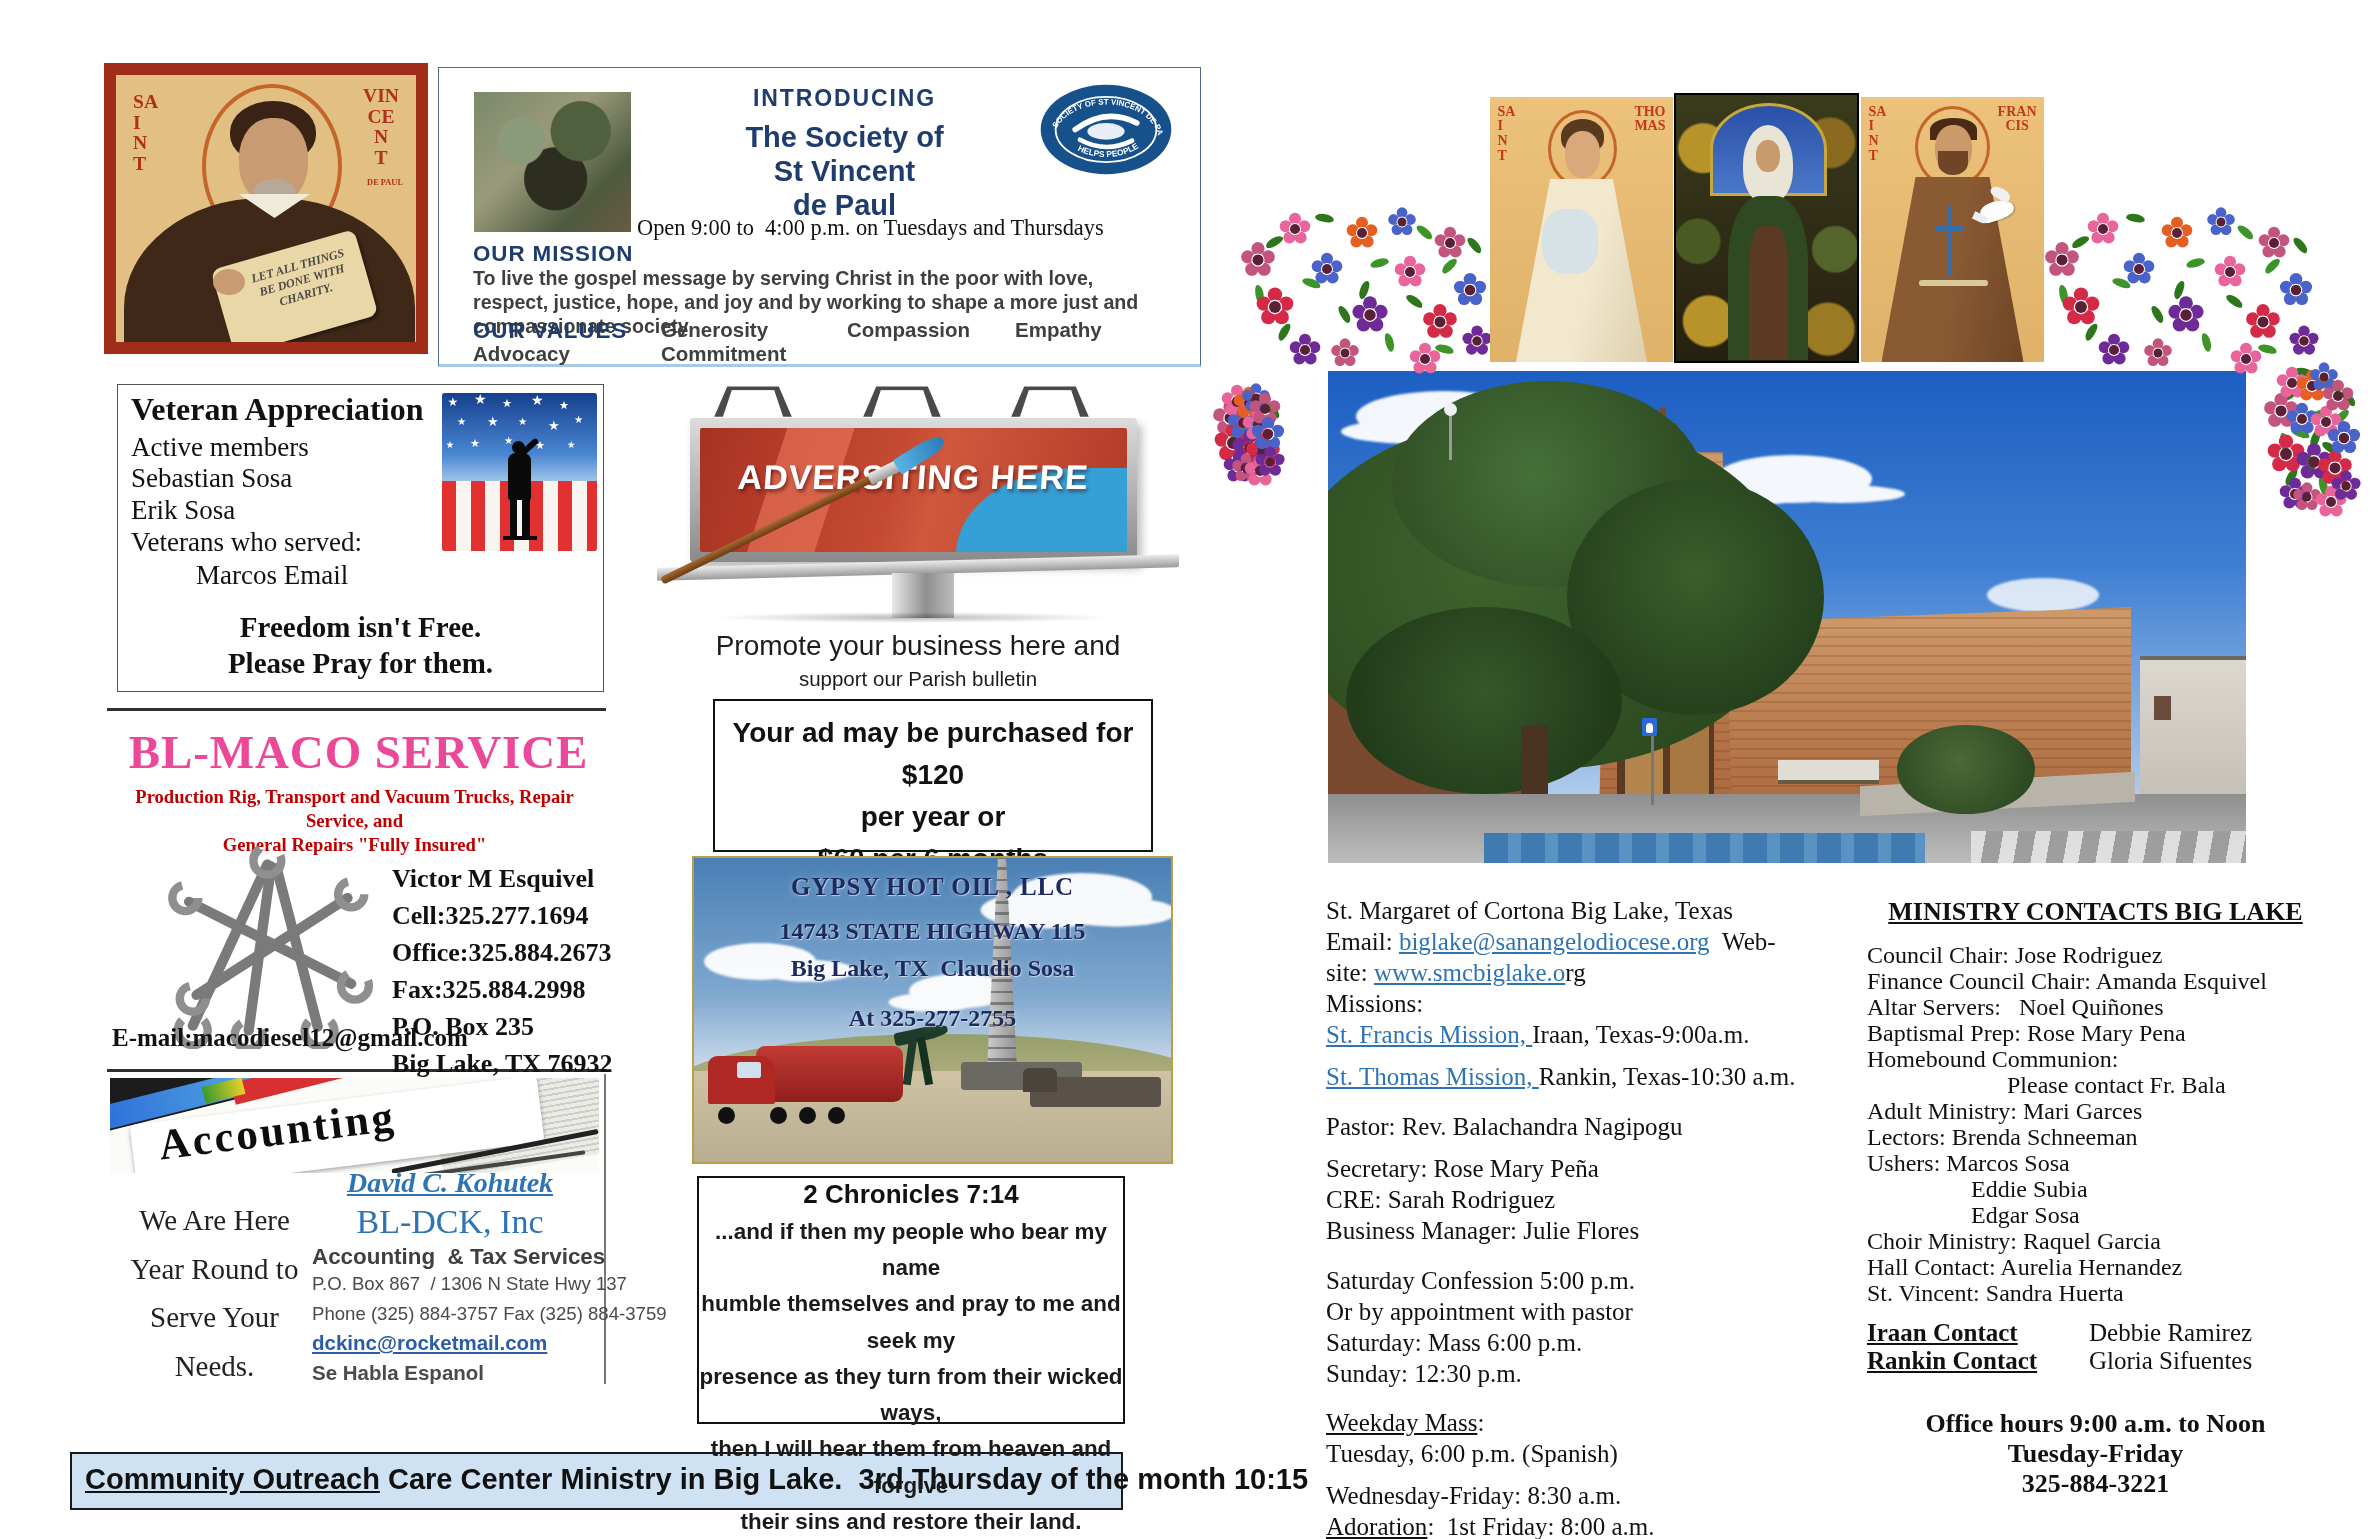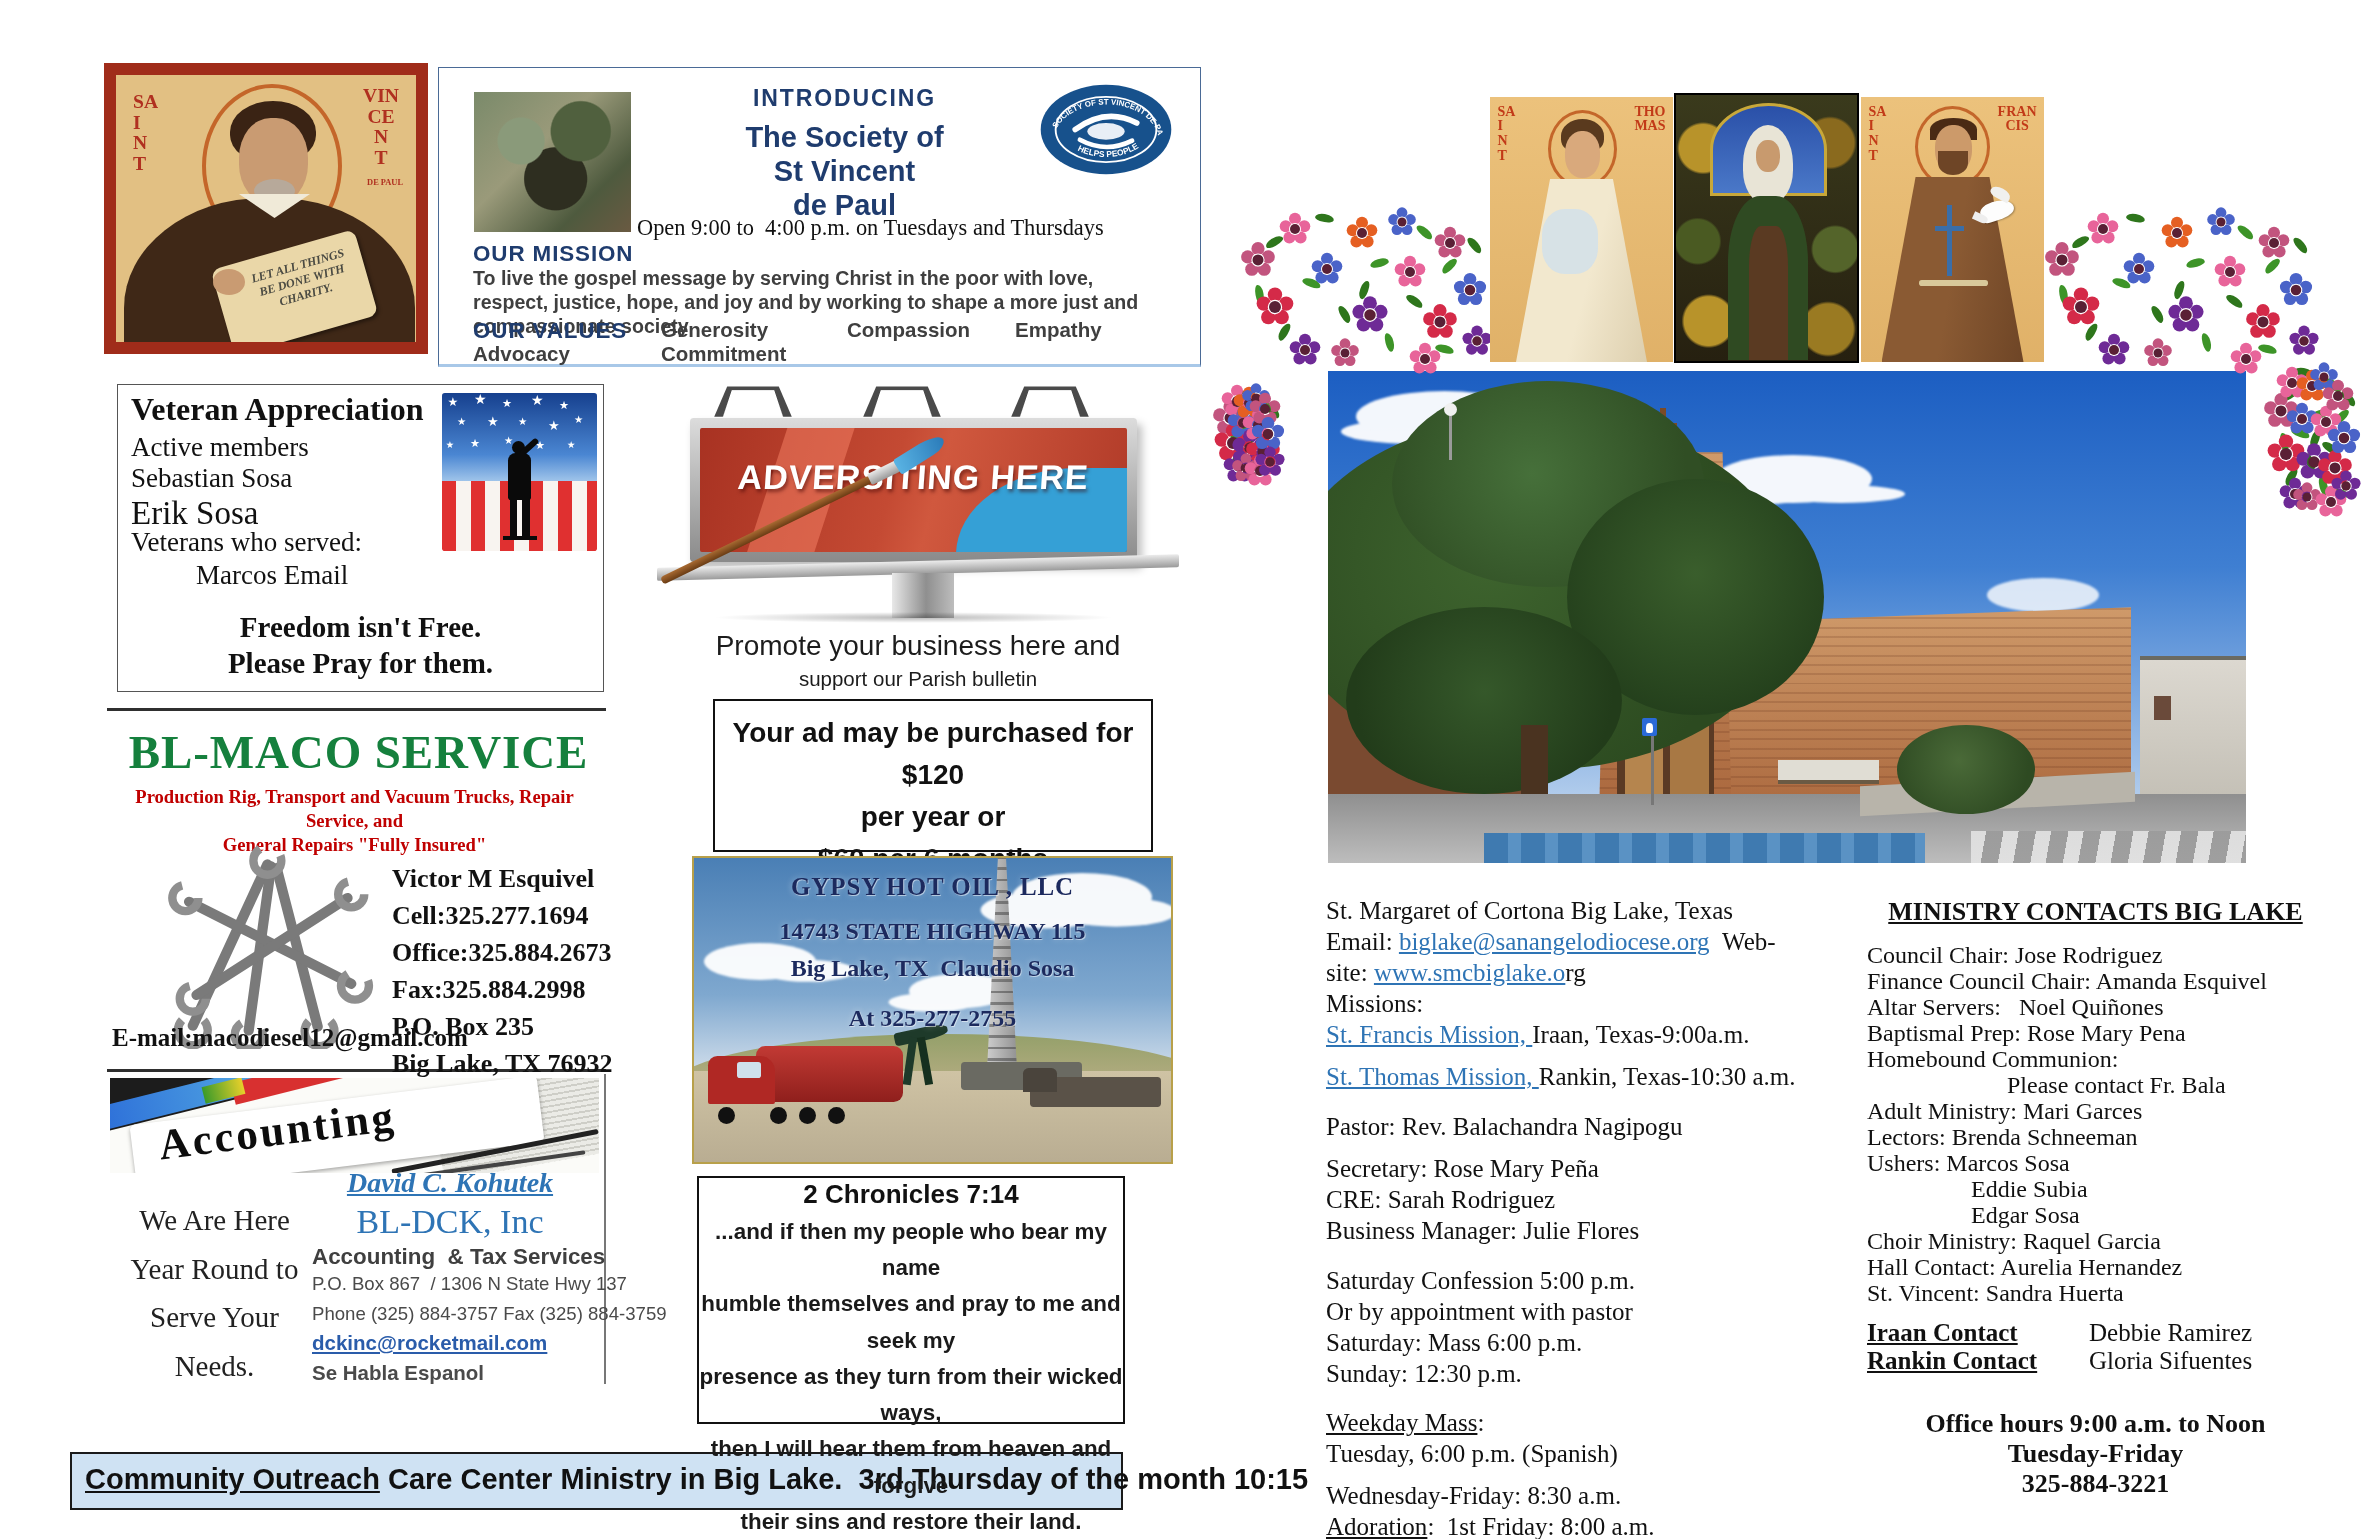--- a/index.html
+++ b/index.html
@@ -155,21 +155,21 @@
     <span class="abs b sans" style="left:408px;top:250px;font-size:20.5px;color:#3f3f3f">Compassion</span>
     <span class="abs b sans" style="left:576px;top:250px;font-size:20.5px;color:#3f3f3f">Empathy</span>
     <span class="abs b sans" style="left:34px;top:274px;font-size:20.5px;color:#3f3f3f">Advocacy</span>
     <span class="abs b sans" style="left:222px;top:274px;font-size:20.5px;color:#3f3f3f">Commitment</span>
   </div>
 
   <div class="abs vetbox" style="left:117px;top:384px;width:487px;height:308px">
     <div class="abs b serif" style="left:13px;top:5.6px;font-size:32px">Veteran Appreciation</div>
     <div class="abs serif" style="left:13px;top:47px;font-size:27px">Active members</div>
     <div class="abs serif" style="left:13px;top:78px;font-size:27px">Sebastian Sosa</div>
-    <div class="abs serif" style="left:13px;top:110px;font-size:33px">Erik Sosa</div>
+    <div class="abs serif" style="left:13px;top:110px;font-size:27px">Erik Sosa</div>
     <div class="abs serif" style="left:13px;top:142px;font-size:27px">Veterans who served:</div>
     <div class="abs serif" style="left:78px;top:175px;font-size:27px">Marcos Email</div>
     <div class="abs flag" style="left:324px;top:7.5px;width:155px;height:158px">
       <span class="flag-top starfield" style="display:block">
           <span class="star" style="left: 5.6px; top: 3.7px; font-size: 12px;">★</span>
           <span class="star" style="left: 32px; top: 0px; font-size: 14px;">★</span>
           <span class="star" style="left: 60px; top: 5.6px; font-size: 11.2px;">★</span>
           <span class="star" style="left: 89px; top: 1.9px; font-size: 14px;">★</span>
           <span class="star" style="left: 117px; top: 7.5px; font-size: 11.2px;">★</span>
           <span class="star" style="left: 15px; top: 24px; font-size: 10.3px;">★</span>
@@ -194,21 +194,21 @@
         </span>
     </div>
     <div class="abs b serif ctr pre" style="left:0;top:224px;width:100%;font-size:29px;line-height:1.25">Freedom isn't Free.
 Please Pray for them.</div>
   </div>
 
   <div class="abs rule" style="left:107px;top:708px;width:499px;height:2.8px"></div>
   <div class="abs rule" style="left:107px;top:1069px;width:499px;height:2.8px"></div>
   <div class="abs rule" style="left:604px;top:1074px;width:1.9px;height:310px;background:#777"></div>
 
-  <div class="abs ctr b serif" style="left:107px;top:725px;width:503px;font-size:47px;color:#15803d;letter-spacing:0.9px">BL-MACO SERVICE</div>
+  <div class="abs ctr b serif" style="left:107px;top:725px;width:503px;font-size:47px;color:#ec4899;letter-spacing:0.9px">BL-MACO SERVICE</div>
   <div class="abs ctr b serif pre" style="left:103px;top:785px;width:503px;font-size:18.6px;line-height:1.3;color:#c00000">Production Rig, Transport and Vacuum Trucks, Repair Service, and
 General Repairs "Fully Insured"</div>
   <svg class="abs" style="left:135px;top:844px" width="261" height="205" viewBox="0 0 280 220">
     <g stroke="#7a7a7a" stroke-width="11" stroke-linecap="round" fill="none">
       <path d="M142,22 L62,195"></path>
         <path d="M146,24 L122,200"></path>
         <path d="M152,26 L196,196"></path>
       <path d="M58,62 L232,150"></path>
         <path d="M228,58 L66,162"></path>
     </g>

